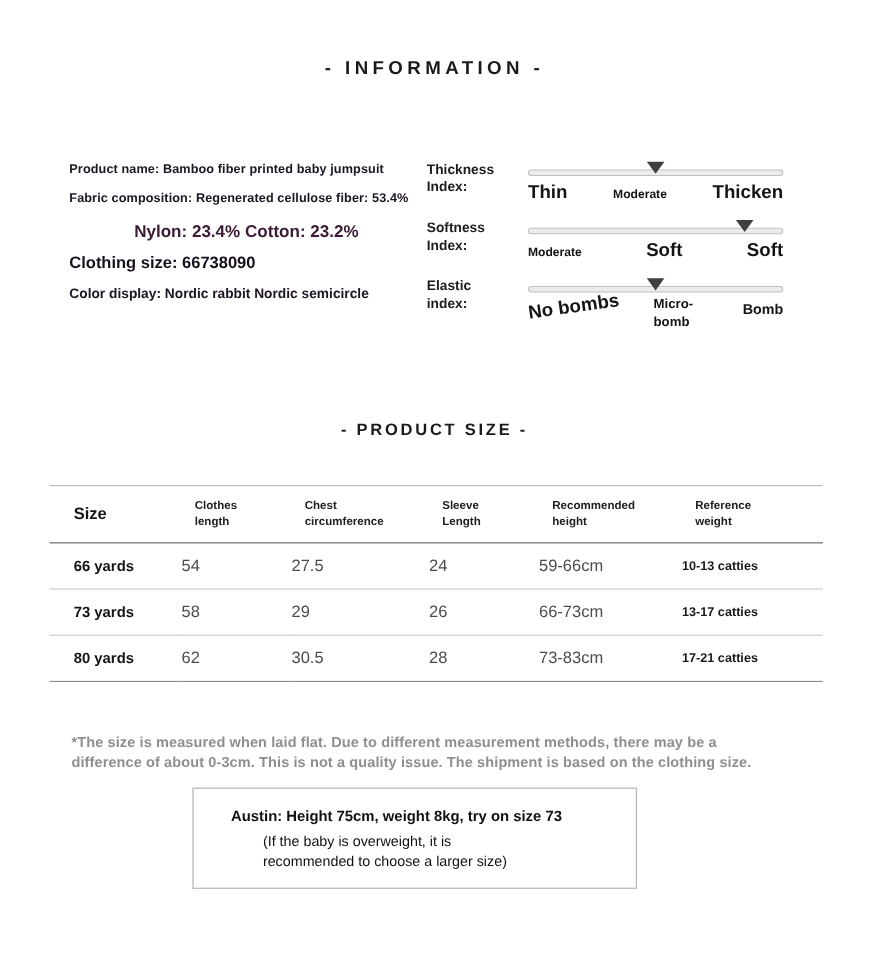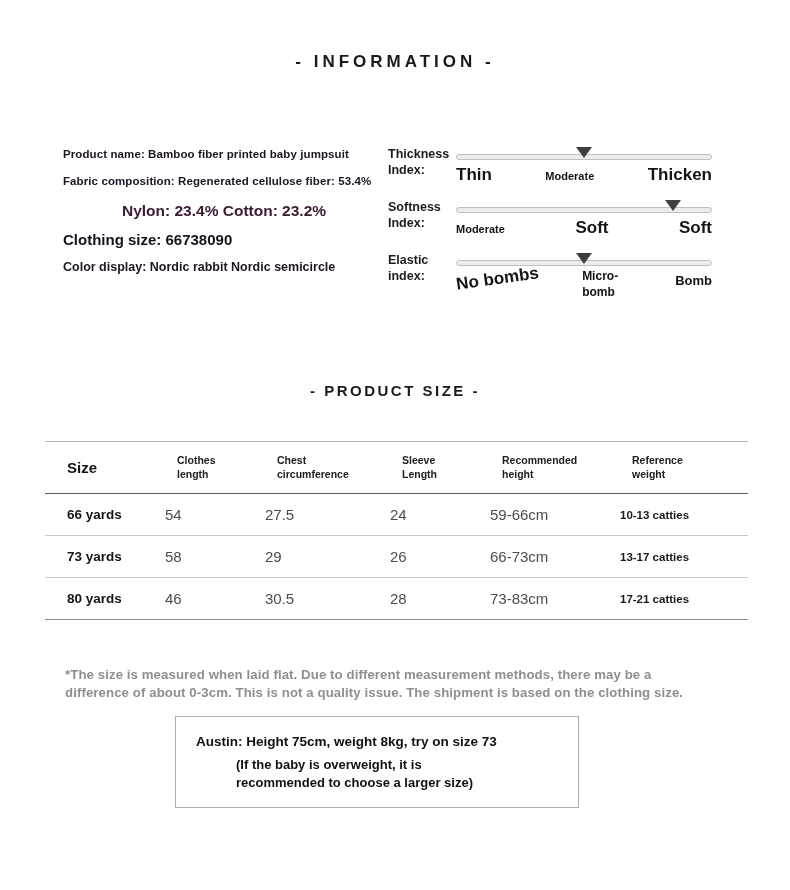--- a/index.html
+++ b/index.html
@@ -14,21 +14,21 @@
 
   
   .info-block { position: absolute; left: 63px; top: 148px; width: 322px; color: #1d1424; }
   .info-line { font-size: 11.5px; font-weight: bold; margin-bottom: 15px; letter-spacing: 0.1px; }
   .info-highlight { font-size: 15.5px; font-weight: bold; color: #3a1a34; text-align: center; margin: 3px 0 11px; }
   .info-size { font-size: 15px; font-weight: bold; color: #17101c; margin-bottom: 12px; }
   .info-color { font-size: 12.5px; font-weight: bold; }
 
   
   .indices { position: absolute; left: 388px; top: 141px; width: 324px; }
-  .index-row { display: flex; margin-bottom: 9px; }
+  .index-row { display: flex; margin-bottom: 9px; gap: 24px; }
   .index-label { width: 64px; font-size: 12.5px; font-weight: bold; color: #1c1c1c; line-height: 1.25; padding-top: 6px; }
   .index-slider { flex: 1; margin-left: 4px; }
   .track { position: relative; height: 6px; background: #ececec; border: 1px solid #c0c0c0; border-radius: 3px; margin-top: 13px; }
   .marker { position: absolute; top: -8px; width: 0; height: 0;
             border-left: 8px solid transparent; border-right: 8px solid transparent;
             border-top: 11px solid #3f3f3f; }
   .pos-50 { left: calc(50% - 8px); }
   .pos-85 { left: calc(85% - 8px); }
   .opts { display: flex; justify-content: space-between; align-items: baseline; margin-top: 5px; color: #141414; }
   .opts-elastic { align-items: flex-start; margin-top: 3px; }
@@ -53,23 +53,23 @@
              font-size: 13.5px; font-weight: bold; color: #141414; }
   .td-val { font-size: 15px; color: #4c4c4c; }
   .td-weight { font-size: 11.5px; font-weight: bold; color: #1a1a1a; }
 
   
   .footnote { position: absolute; left: 65px; top: 666px; width: 640px;
               font-size: 13.2px; font-weight: bold; color: #8f8f8f; line-height: 1.35; letter-spacing: 0.1px; }
 
   
   .fit-box { position: absolute; left: 175px; top: 716px; width: 404px; min-height: 84px;
-             border: 1px solid #adadad; background: #ffffff; padding: 17px 10px 16px 20px; }
+             border: 1px solid #adadad; background: #ffffff; padding: 17px 10px 16px 34px; }
   .fit-line1 { font-size: 13.5px; font-weight: bold; color: #111111; }
-  .fit-line2 { font-size: 13px; font-weight: bold; color: #111111; margin: 7px 0 0 40px;
+  .fit-line2 { font-size: 13px; font-weight: normal; color: #111111; margin: 7px 0 0 29px;
                width: 248px; line-height: 1.35; }
 </style>
 </head>
 <body>
 
 <div class="page">
 
   <div class="sec-title info-title">- INFORMATION -</div>
 
   <div class="info-block">
@@ -159,21 +159,21 @@
       <tr>
         <td class="td-size">73 yards</td>
         <td class="td-val">58</td>
         <td class="td-val">29</td>
         <td class="td-val">26</td>
         <td class="td-val">66-73cm</td>
         <td class="td-weight">13-17 catties</td>
       </tr>
       <tr>
         <td class="td-size">80 yards</td>
-        <td class="td-val">46</td>
+        <td class="td-val">62</td>
         <td class="td-val">30.5</td>
         <td class="td-val">28</td>
         <td class="td-val">73-83cm</td>
         <td class="td-weight">17-21 catties</td>
       </tr>
     </tbody>
   </table>
 
   <div class="footnote">*The size is measured when laid flat. Due to different measurement methods, there may be a difference of about 0-3cm. This is not a quality issue. The shipment is based on the clothing size.</div>
 

